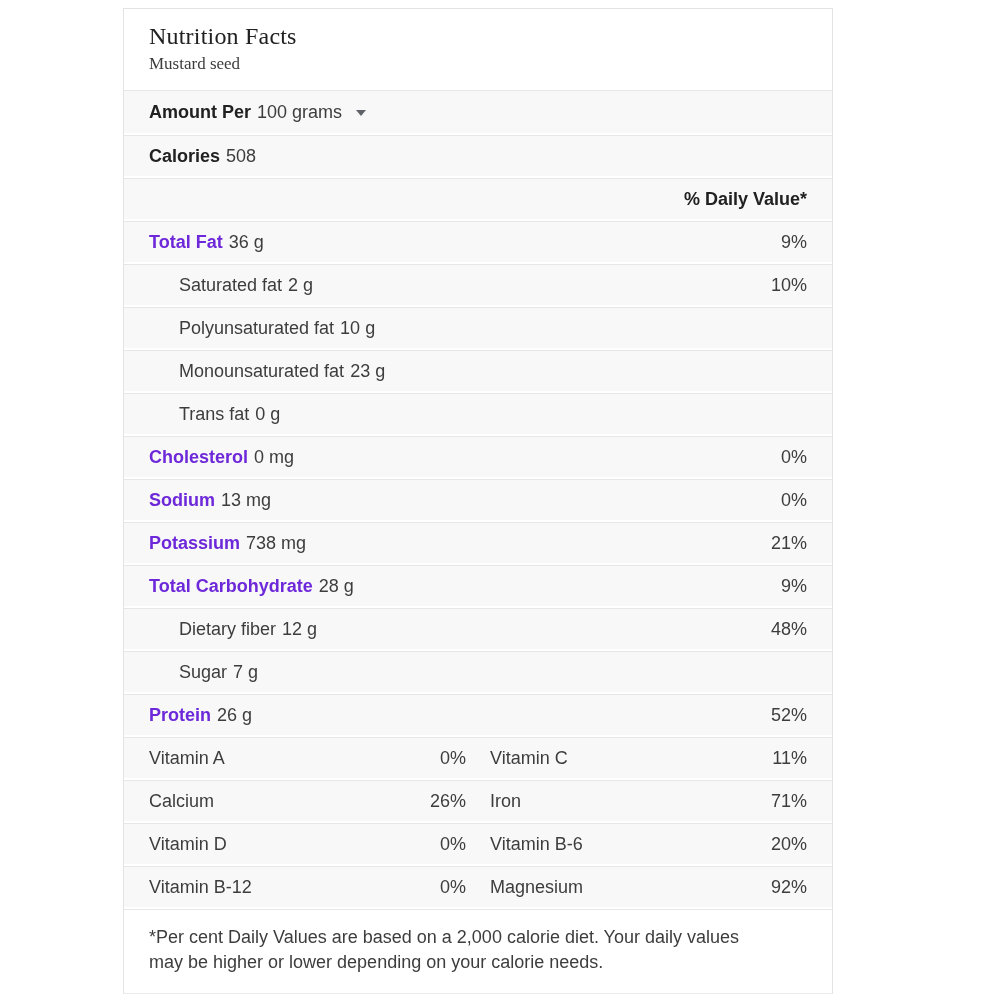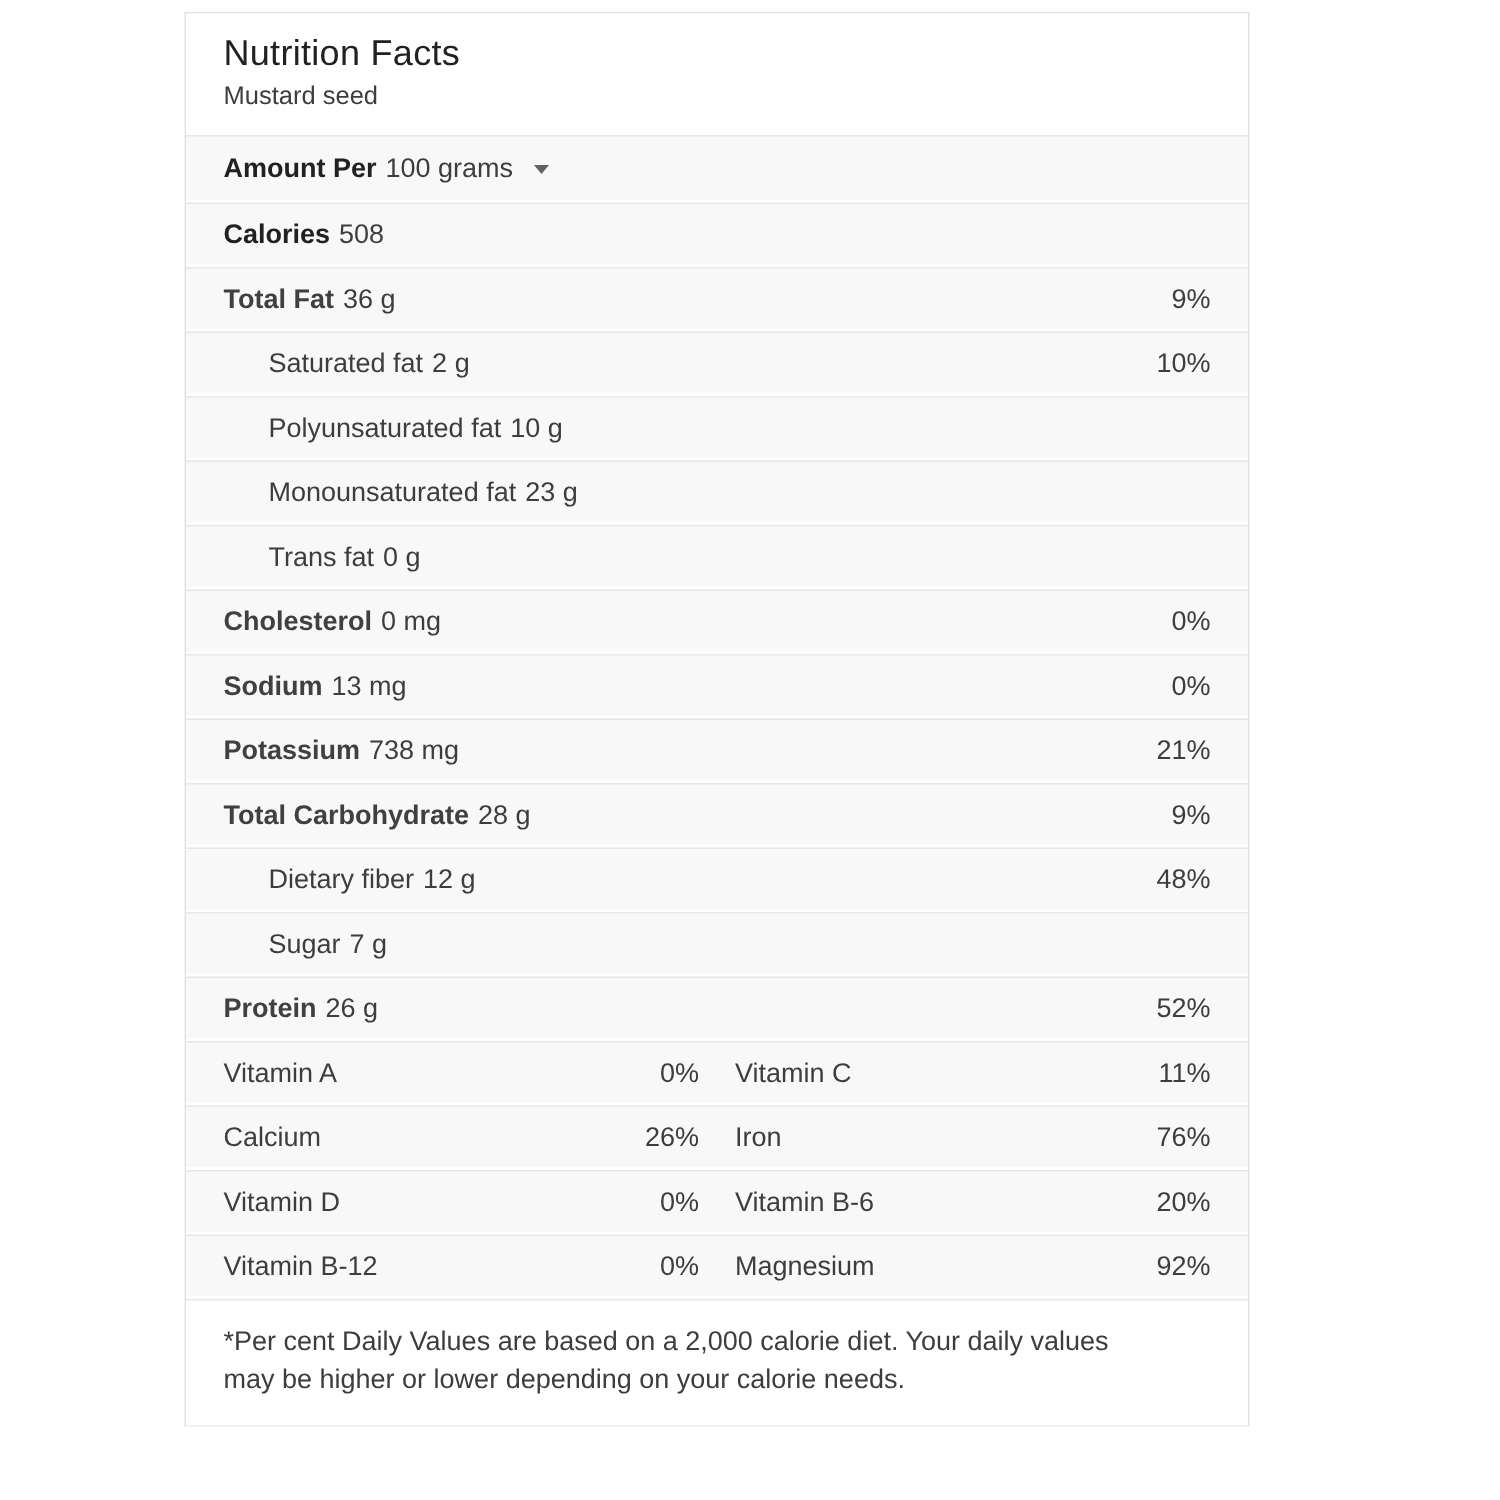--- a/index.html
+++ b/index.html
@@ -16,20 +16,21 @@
     box-sizing: border-box;
     width: 710px;
     margin: 8px 0 0 123px;
     background: #ffffff;
     border: 1px solid #e3e3e3;
     border-bottom-color: #ededed;
   }
   .card-header {
     background: #ffffff;
     padding: 13px 25px 15px 25px;
+    font-family: Liberation Serif, serif;
   }
   .title {
     font-size: 24px;
     line-height: 28px;
     color: #212121;
     letter-spacing: 0.2px;
   }
   .subtitle {
     font-size: 17px;
     line-height: 22px;
@@ -58,21 +59,21 @@
     border-top: 6px solid #5f6368;
     margin-left: 14px;
     margin-top: 2px;
   }
   .row.dv-header {
     justify-content: flex-end;
     font-weight: bold;
     color: #212121;
   }
   .nutrient-row .nutrient-dv { margin-left: auto; }
-  .nutrient-row.main .nutrient-name { font-weight: bold; color: #404040; }
+  .nutrient-row.main .nutrient-name { font-weight: bold; color: #6d28d9; }
   .nutrient-row.indent { padding-left: 55px; text-align: center; }
   .vitamin-row { gap: 24px; justify-content: flex-end; }
   .vit-cell {
     flex: 1;
     display: flex;
     align-items: center;
   }
   .vit-value { margin-left: auto; }
   .card-footnote {
     background: #ffffff;
@@ -100,20 +101,23 @@
     <span class="bold-label">Amount Per</span>
     <span class="label-gap">100 grams</span>
     <span class="caret"></span>
   </div>
 
   <div class="row">
     <span class="bold-label">Calories</span>
     <span class="label-gap">508</span>
   </div>
 
+  <div class="row dv-header">
+    <span>% Daily Value*</span>
+  </div>
 
   <div id="nutrient-rows">
   <div class="row nutrient-row main">
     <span class="nutrient-name">Total Fat</span>
     <span class="nutrient-amount label-gap">36 g</span>
     <span class="nutrient-dv">9%</span>
   </div>
 
   <div class="row nutrient-row indent">
     <span class="nutrient-name">Saturated fat</span>
@@ -194,21 +198,21 @@
     </span>
   </div>
 
   <div class="row vitamin-row">
     <span class="vit-cell">
       <span>Calcium</span>
       <span class="vit-value">26%</span>
     </span>
     <span class="vit-cell">
       <span>Iron</span>
-      <span class="vit-value">76%</span>
+      <span class="vit-value">71%</span>
     </span>
   </div>
 
   <div class="row vitamin-row">
     <span class="vit-cell">
       <span>Vitamin D</span>
       <span class="vit-value">0%</span>
     </span>
     <span class="vit-cell">
       <span>Vitamin B-6</span>

